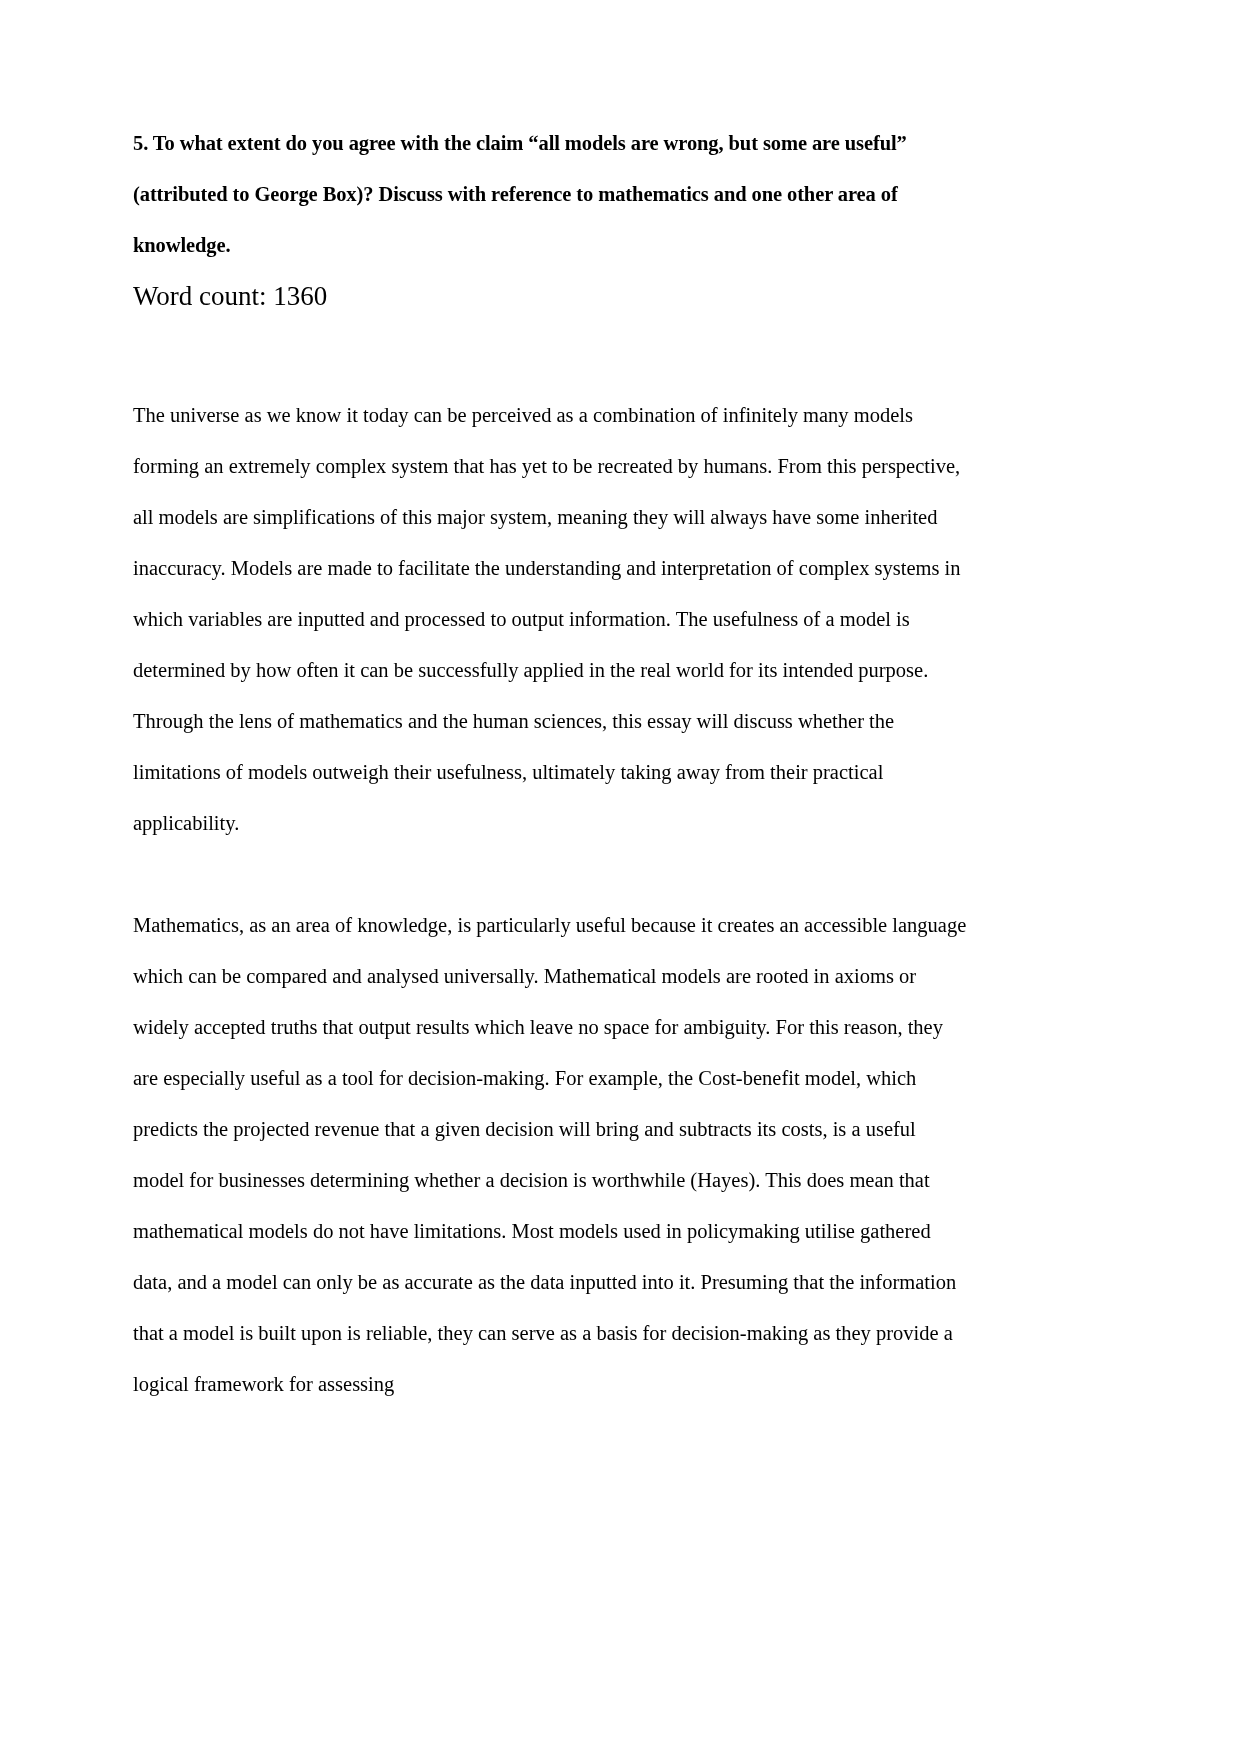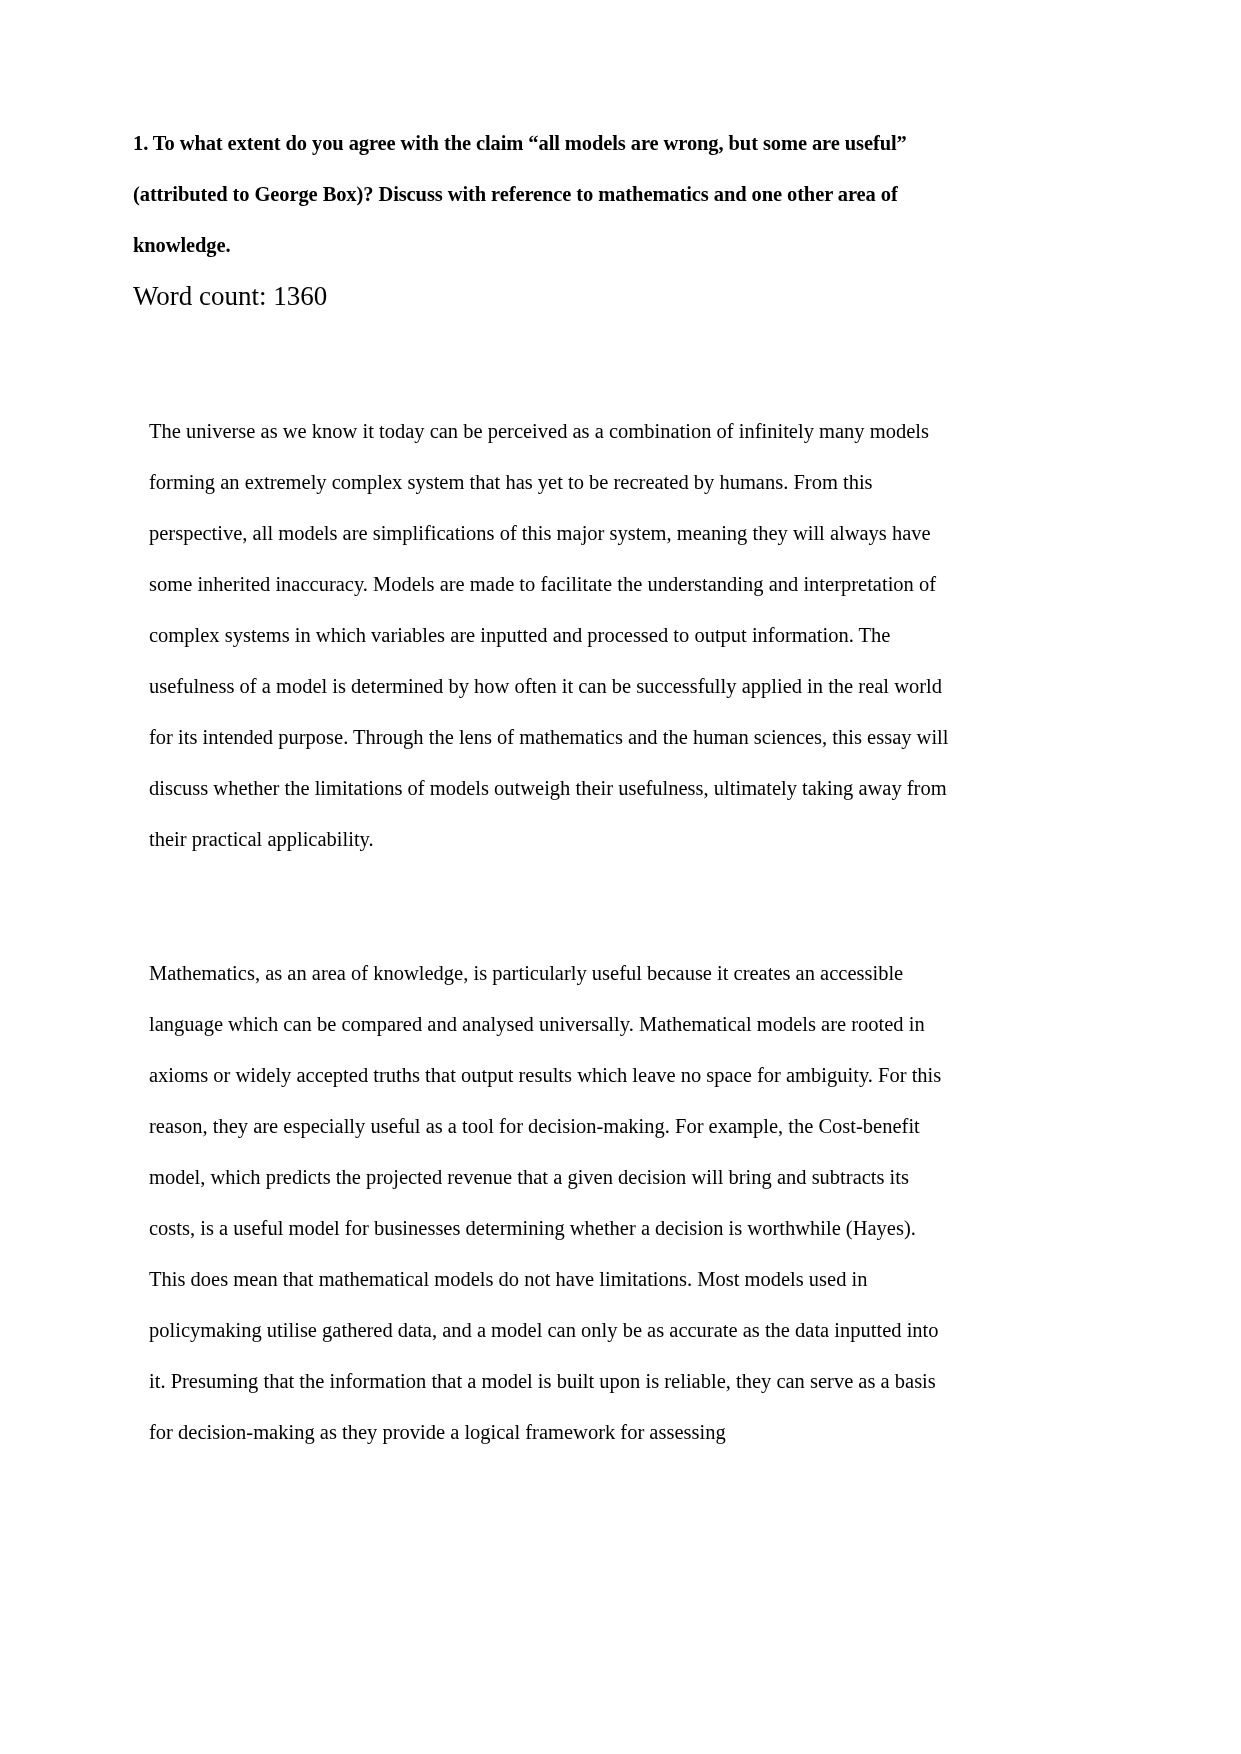--- a/index.html
+++ b/index.html
@@ -41,35 +41,35 @@
     margin: 0;
     text-align: left;
   }
   .spacer-block {
     height: 68px;
   }
   .body-para {
     font-size: 20.5px;
     font-weight: normal;
     line-height: 51px;
-    margin: 16px;
+    margin: 0;
     text-align: left;
     white-space: pre-wrap;
   }
   .para-gap {
     height: 51px;
   }
 </style>
 </head>
 <body>
 
 <div class="page">
   <div class="content">
 
-    <h1 class="essay-title">1. To what extent do you agree with the claim “all models are wrong, but some are useful” (attributed to George Box)? Discuss with reference to mathematics and one other area of knowledge.</h1>
+    <h1 class="essay-title">5. To what extent do you agree with the claim “all models are wrong, but some are useful” (attributed to George Box)? Discuss with reference to mathematics and one other area of knowledge.</h1>
 
     <p class="word-count">Word count: 1360</p>
 
     <div class="spacer-block"></div>
 
     <p class="body-para">The universe as we know it today can be perceived as a combination of infinitely many models forming an extremely complex system that has yet to be recreated by humans. From this perspective, all models are simplifications of this major system, meaning they will always have some inherited inaccuracy. Models are made to facilitate the understanding and interpretation of complex systems in which variables are inputted and processed to output information. The usefulness of a model is determined by how often it can be successfully applied in the real world for its intended purpose. Through the lens of mathematics and the human sciences, this essay will discuss whether the limitations of models outweigh their usefulness, ultimately taking away from their practical applicability.</p>
 
     <div class="para-gap"></div>
 
     <p class="body-para">Mathematics, as an area of knowledge, is particularly useful because it creates an accessible language which can be compared and analysed universally. Mathematical models are rooted in axioms or widely accepted truths that output results which leave no space for ambiguity. For this reason, they are especially useful as a tool for decision-making. For example, the Cost-benefit model, which predicts the projected revenue that a given decision will bring and subtracts its costs, is a useful model for businesses determining whether a decision is worthwhile (Hayes). This does mean that mathematical models do not have limitations. Most models used in policymaking utilise gathered data, and a model can only be as accurate as the data inputted into it. Presuming that the information that a model is built upon is reliable, they can serve as a basis for decision-making as they provide a logical framework for assessing</p>

